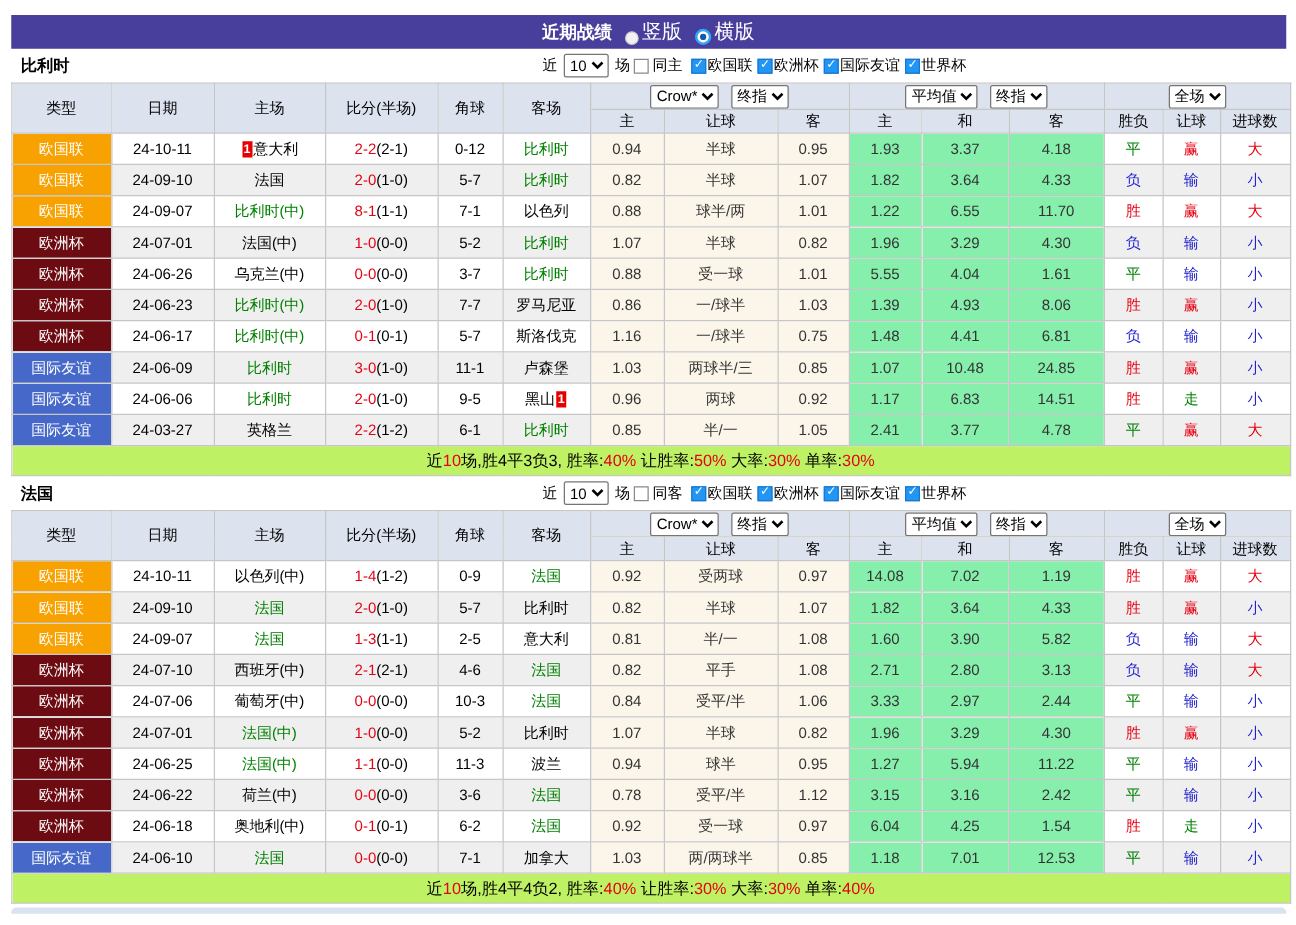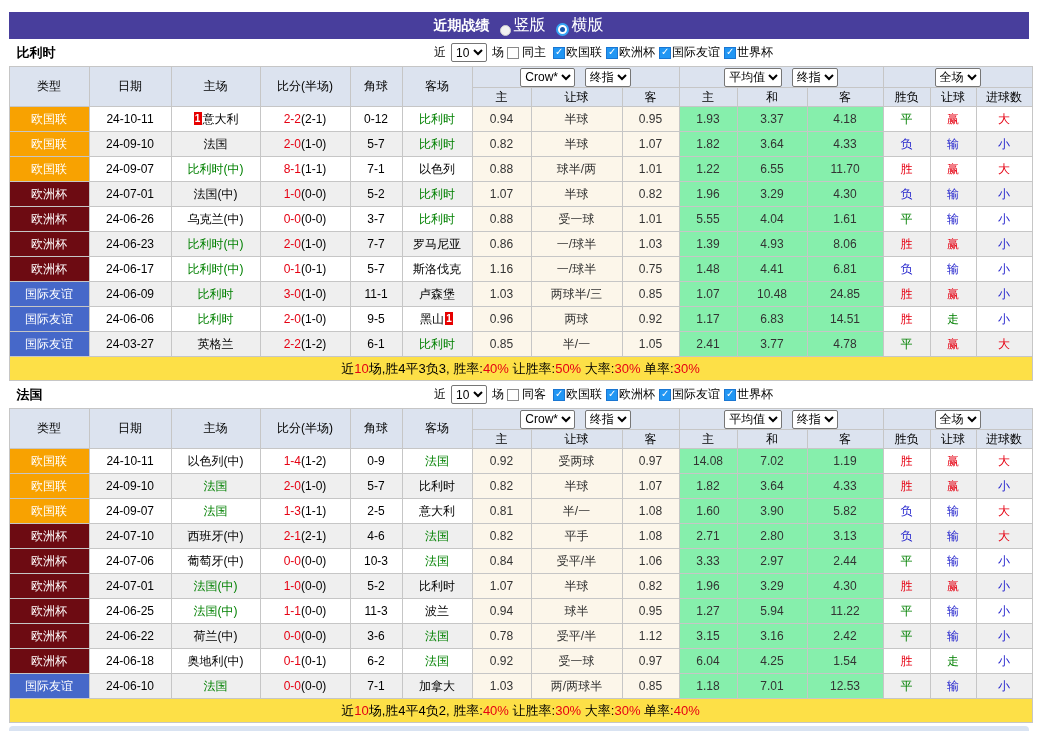--- a/index.html
+++ b/index.html
@@ -82,21 +82,21 @@
   .tname.green { color: #008000; }
   .s-main { color: #e60012; }
   .s-half { color: #000; }
   .red-card {
     display: inline-block; background: #e60000; color: #fff;
     font-size: 10px; line-height: 13px; min-width: 8px; padding: 0 1px;
     font-weight: bold; vertical-align: 1px; margin: 0 1px;
   }
   .r-red { color: #e60012; } .r-green { color: #008000; } .r-blue { color: #2323cd; }
 
-  .summary-row td { height: 24px; background: #fde047; font-size: 13px; }
+  .summary-row td { height: 24px; background: #bef264; font-size: 13px; }
   .summary-row .red { color: #e60012; }
 
   .bottom-strip {
     height: 5px; background: #d9e3f2; margin-top: 3px;
     border-radius: 4px 4px 0 0;
   }
 </style>
 </head>
 <body>
 

